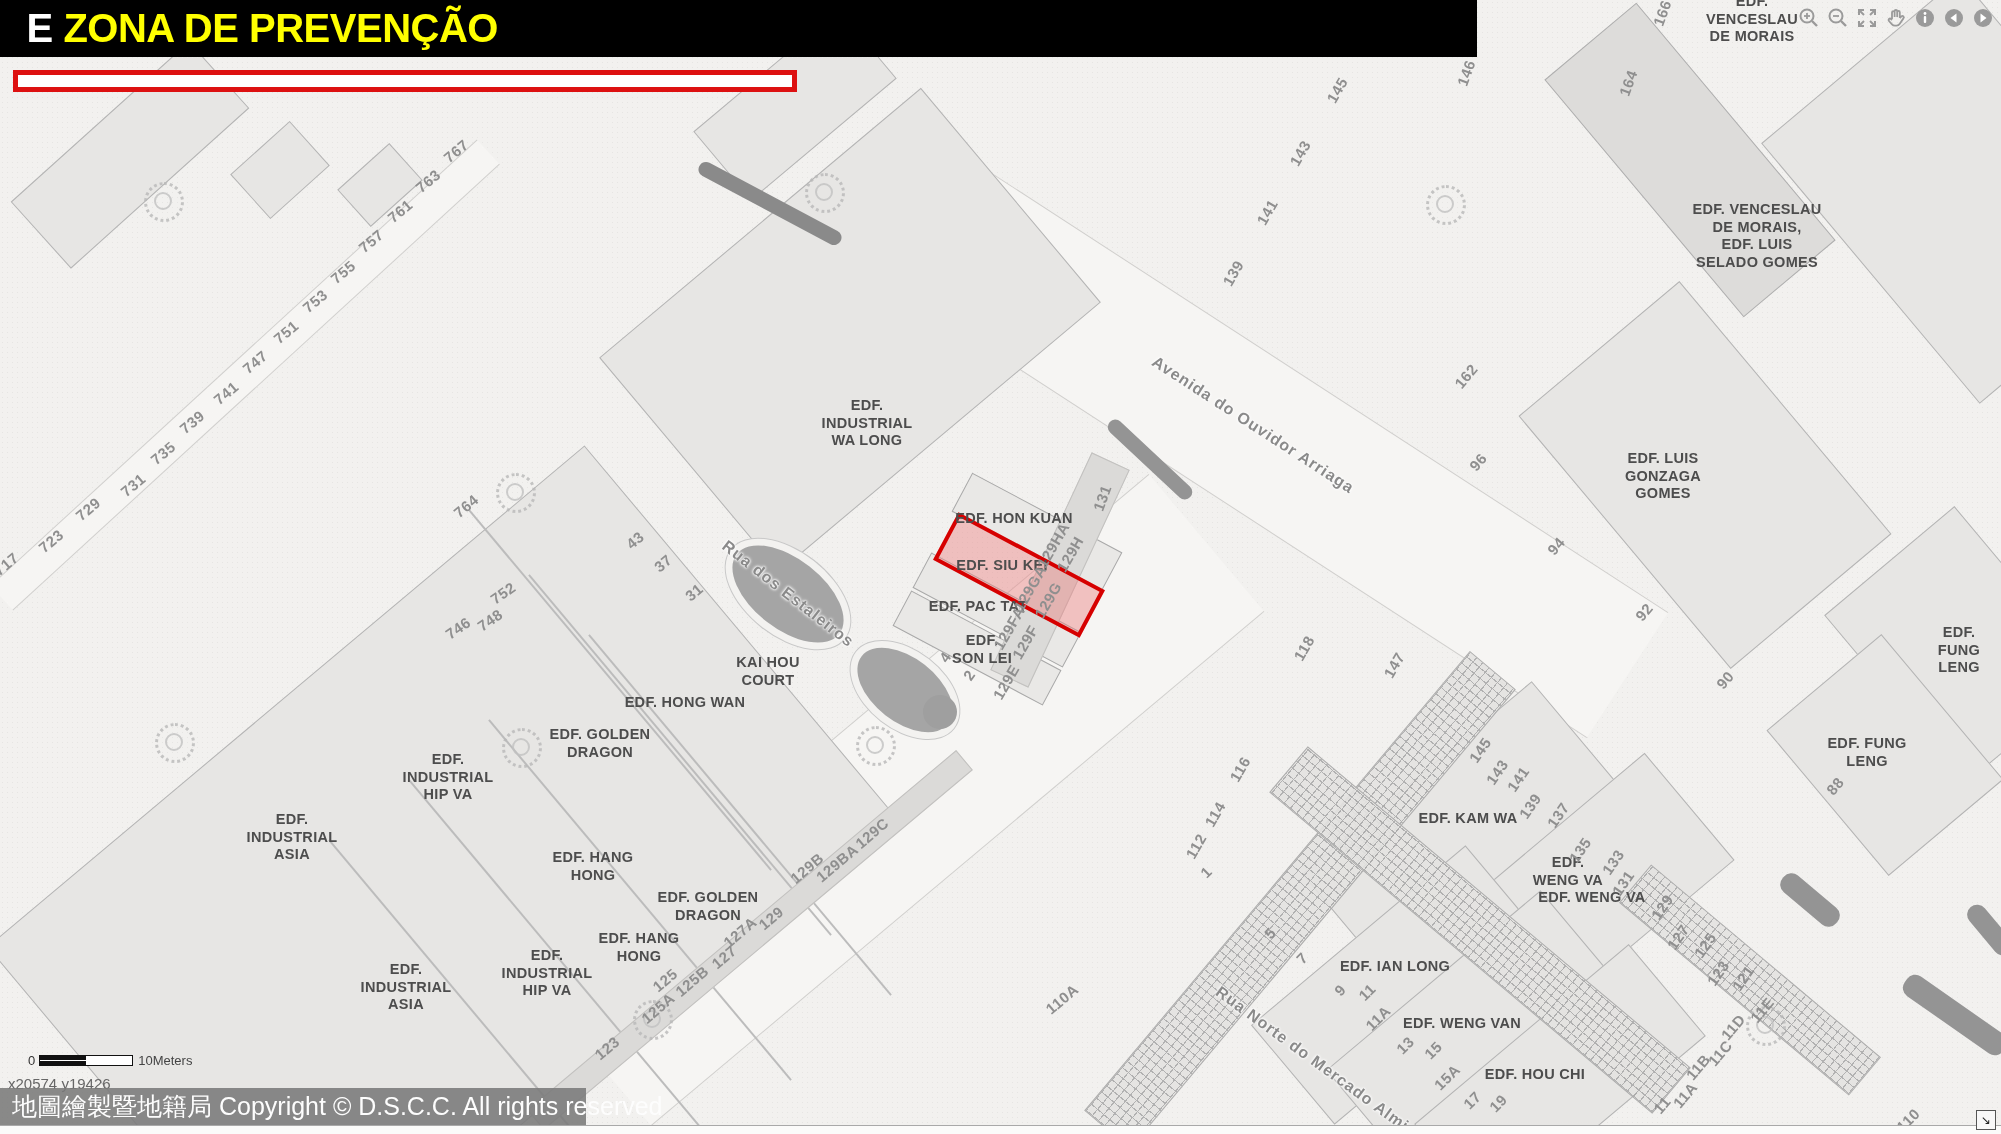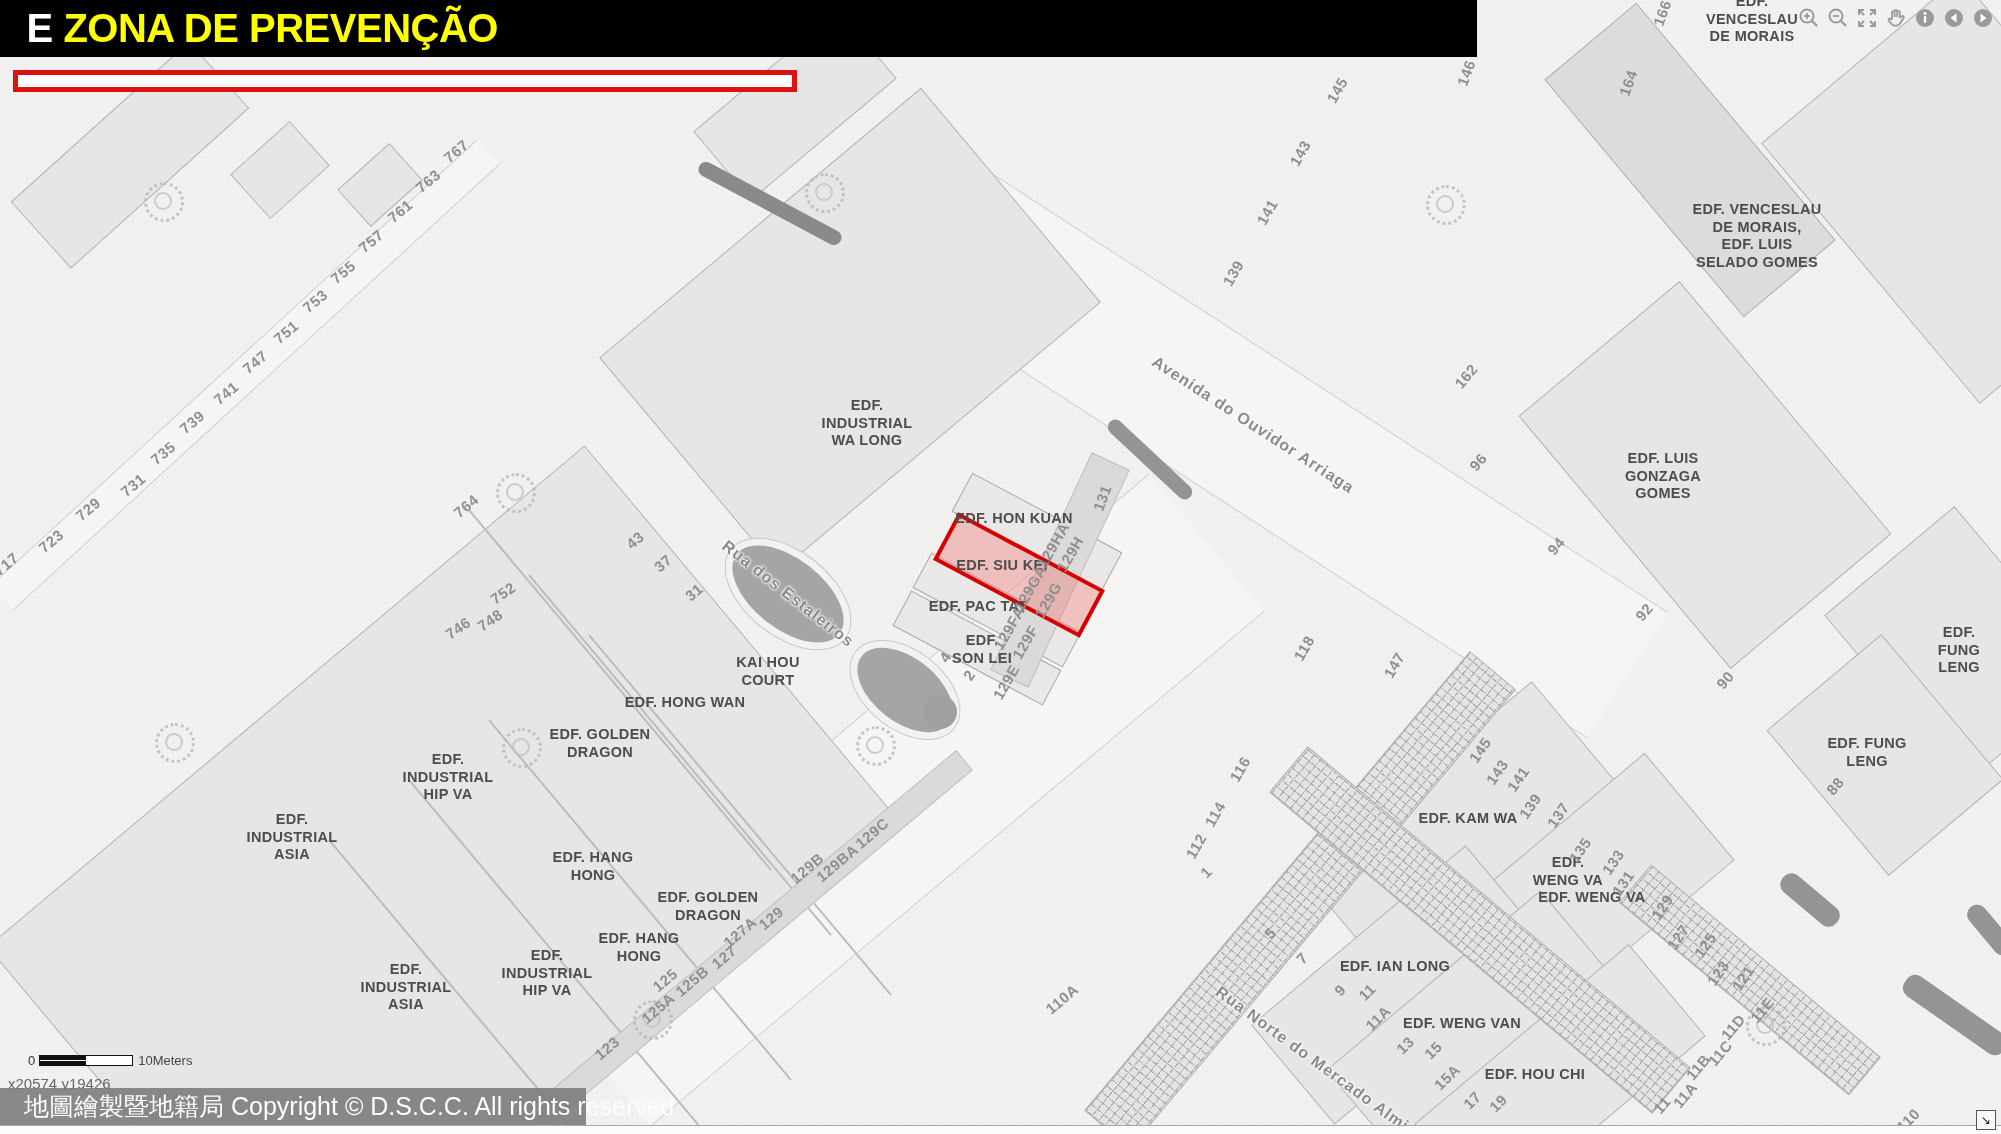--- a/index.html
+++ b/index.html
@@ -57,21 +57,21 @@
   #scale-bar{width:92px;height:9px;border:1px solid #111;background:#fff;position:relative;}
   #scale-bar div{position:absolute;left:0;top:0;width:50%;height:100%;background:#111;}
   #scale-bar i{position:absolute;left:0;top:3.5px;width:50%;height:1.5px;background:#fff;}
   #scale-label{font-size:13px;color:#444;margin-left:5px;}
 
   #coords-readout{position:absolute;left:8px;top:1075px;font-size:15px;color:#666;z-index:24;}
 
   
   #copyright-bar{position:absolute;left:0;top:1088px;width:586px;height:37px;
                  background:rgba(122,122,122,.88);z-index:26;display:flex;align-items:center;}
-  #copyright-bar span{color:#fdfdfd;font-size:25px;padding-left:24px;white-space:nowrap;}
+  #copyright-bar span{color:#fdfdfd;font-size:25px;padding-left:12px;white-space:nowrap;}
 
   #bottom-strip{position:absolute;left:0;top:1125px;width:2001px;height:9px;background:#fbfbfa;
                 border-top:1px solid #a9a9a9;z-index:23;}
 
   #resize-corner{position:absolute;left:1976px;top:1110px;width:18px;height:18px;background:#f8f8f8;
                  border:1px solid #555;z-index:27;font-size:12px;color:#222;display:flex;
                  align-items:center;justify-content:center;cursor:pointer;}
 </style>
 </head>
 <body>

